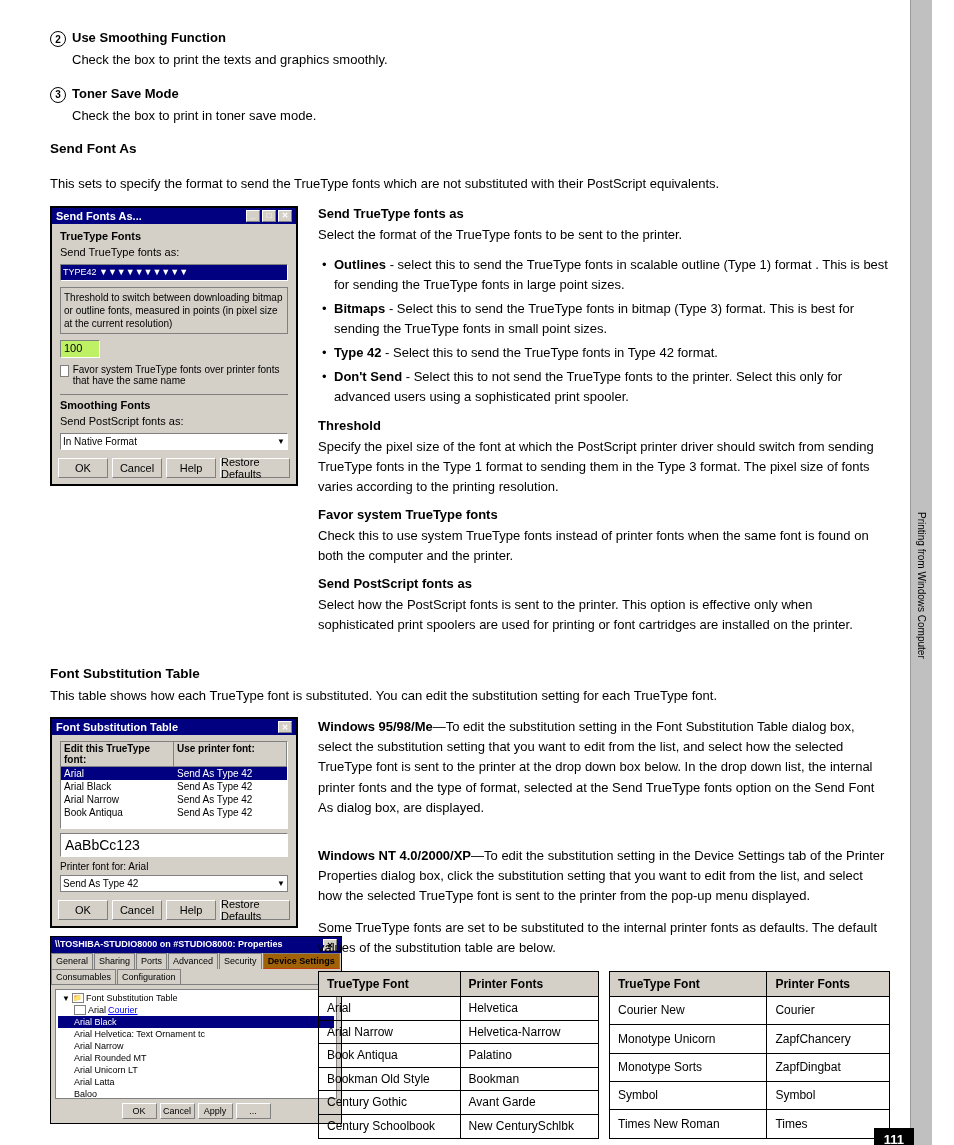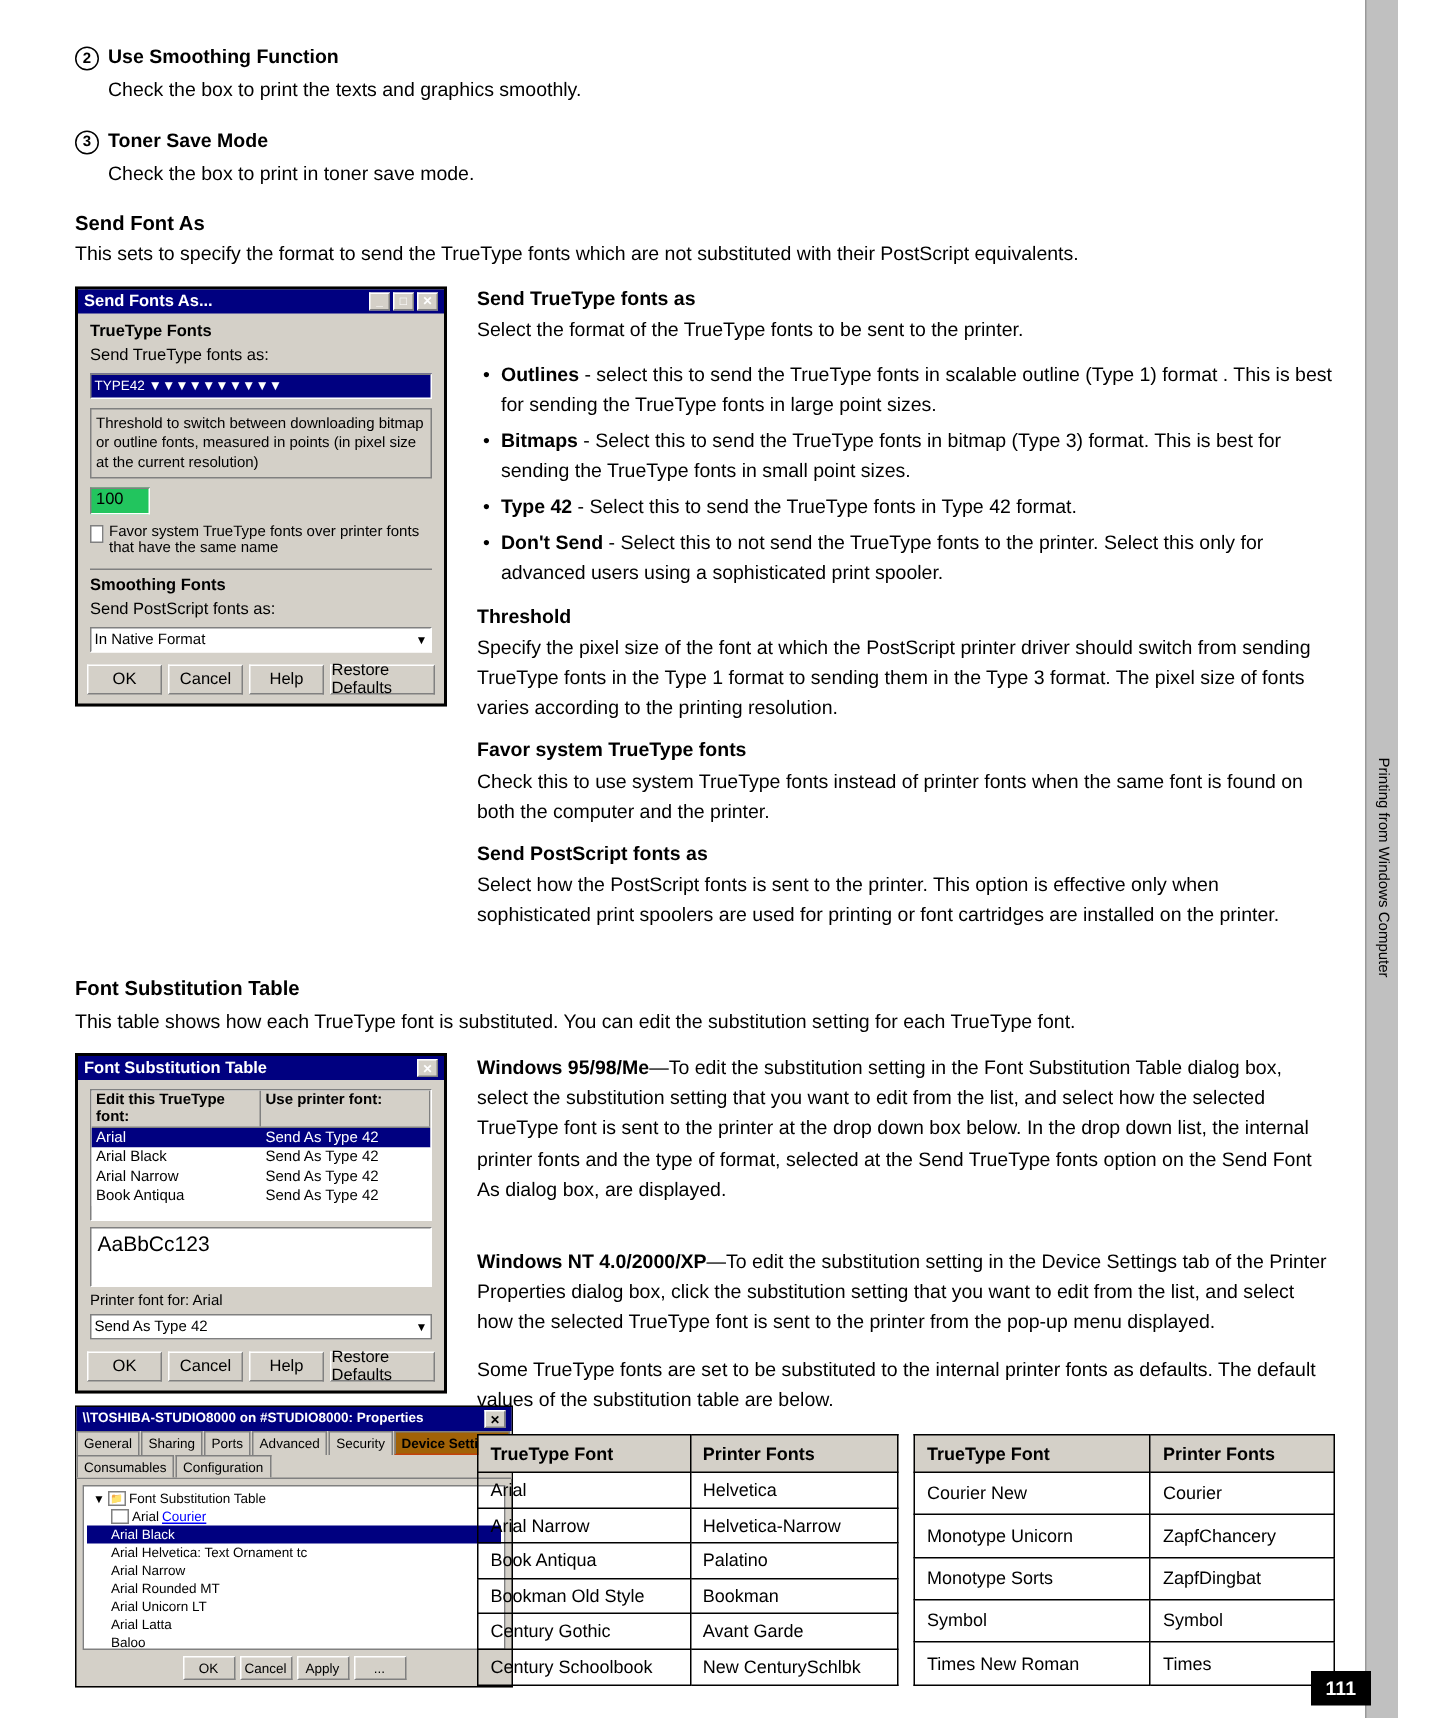--- a/index.html
+++ b/index.html
@@ -73,21 +73,21 @@
     }
 
     
     .send-font-section {
       margin-bottom: 20px;
     }
 
     .send-font-title {
       font-weight: bold;
       font-size: 13.5px;
-      margin-bottom: 3px;
+      margin-bottom: 18px;
     }
 
     .send-font-desc {
       font-size: 13px;
       line-height: 1.5;
       margin-bottom: 12px;
     }
 
     .send-font-layout {
       display: flex;
@@ -181,21 +181,21 @@
     .dialog-spinbox-row {
       display: flex;
       align-items: center;
       gap: 6px;
       margin-bottom: 6px;
     }
 
     .dialog-spinbox {
       width: 40px;
       height: 18px;
-      background: #22c55e;
+      background: #bef264;
       border: 1px solid;
       border-color: #808080 #fff #fff #808080;
       font-size: 11px;
       padding: 1px 3px;
     }
 
     .dialog-checkbox-row {
       display: flex;
       align-items: flex-start;
       gap: 4px;
@@ -342,23 +342,23 @@
 
     .dialog-list-col {
       flex: 1;
       padding: 1px 3px;
     }
 
     .dialog-preview-box {
       background: #fff;
       border: 1px solid;
       border-color: #808080 #fff #fff #808080;
-      height: 40px;
-      display: flex;
-      align-items: flex-start;
+      height: 24px;
+      display: flex;
+      align-items: center;
       padding: 2px 4px;
       font-size: 14px;
       margin-bottom: 4px;
     }
 
     
     .props-dialog {
       border: 1px solid #000;
       background: #d4d0c8;
       width: 292px;

